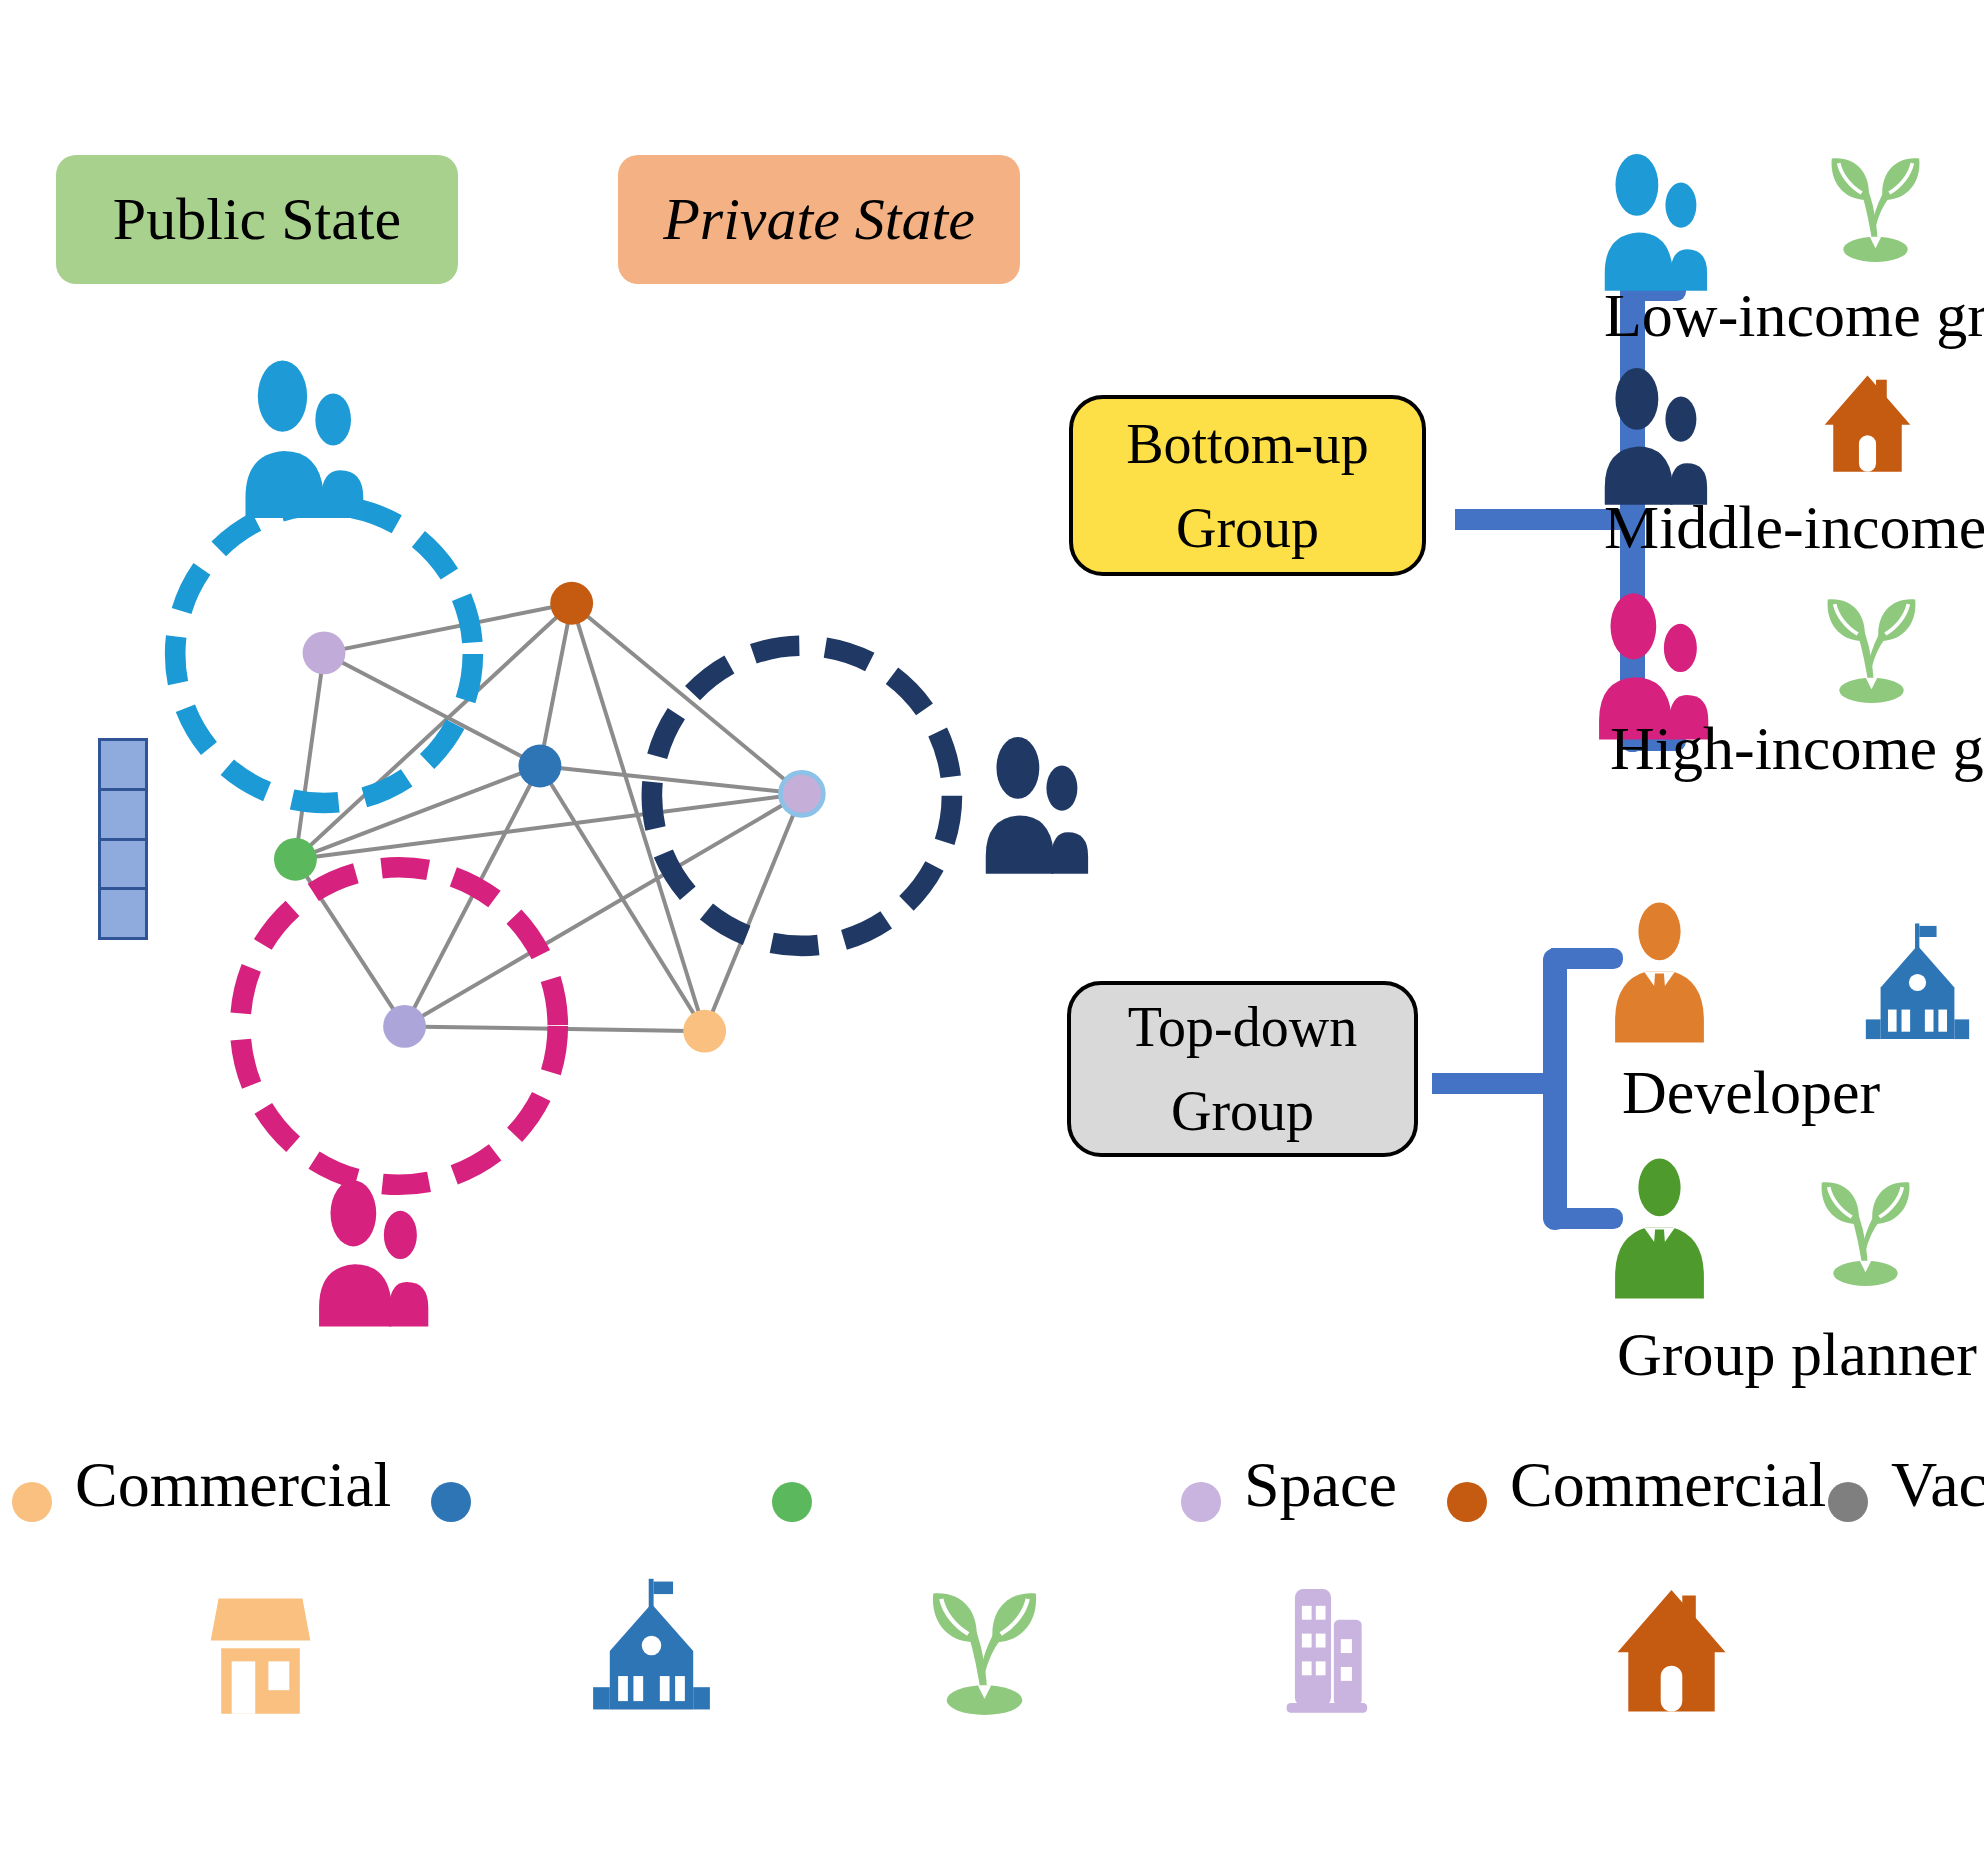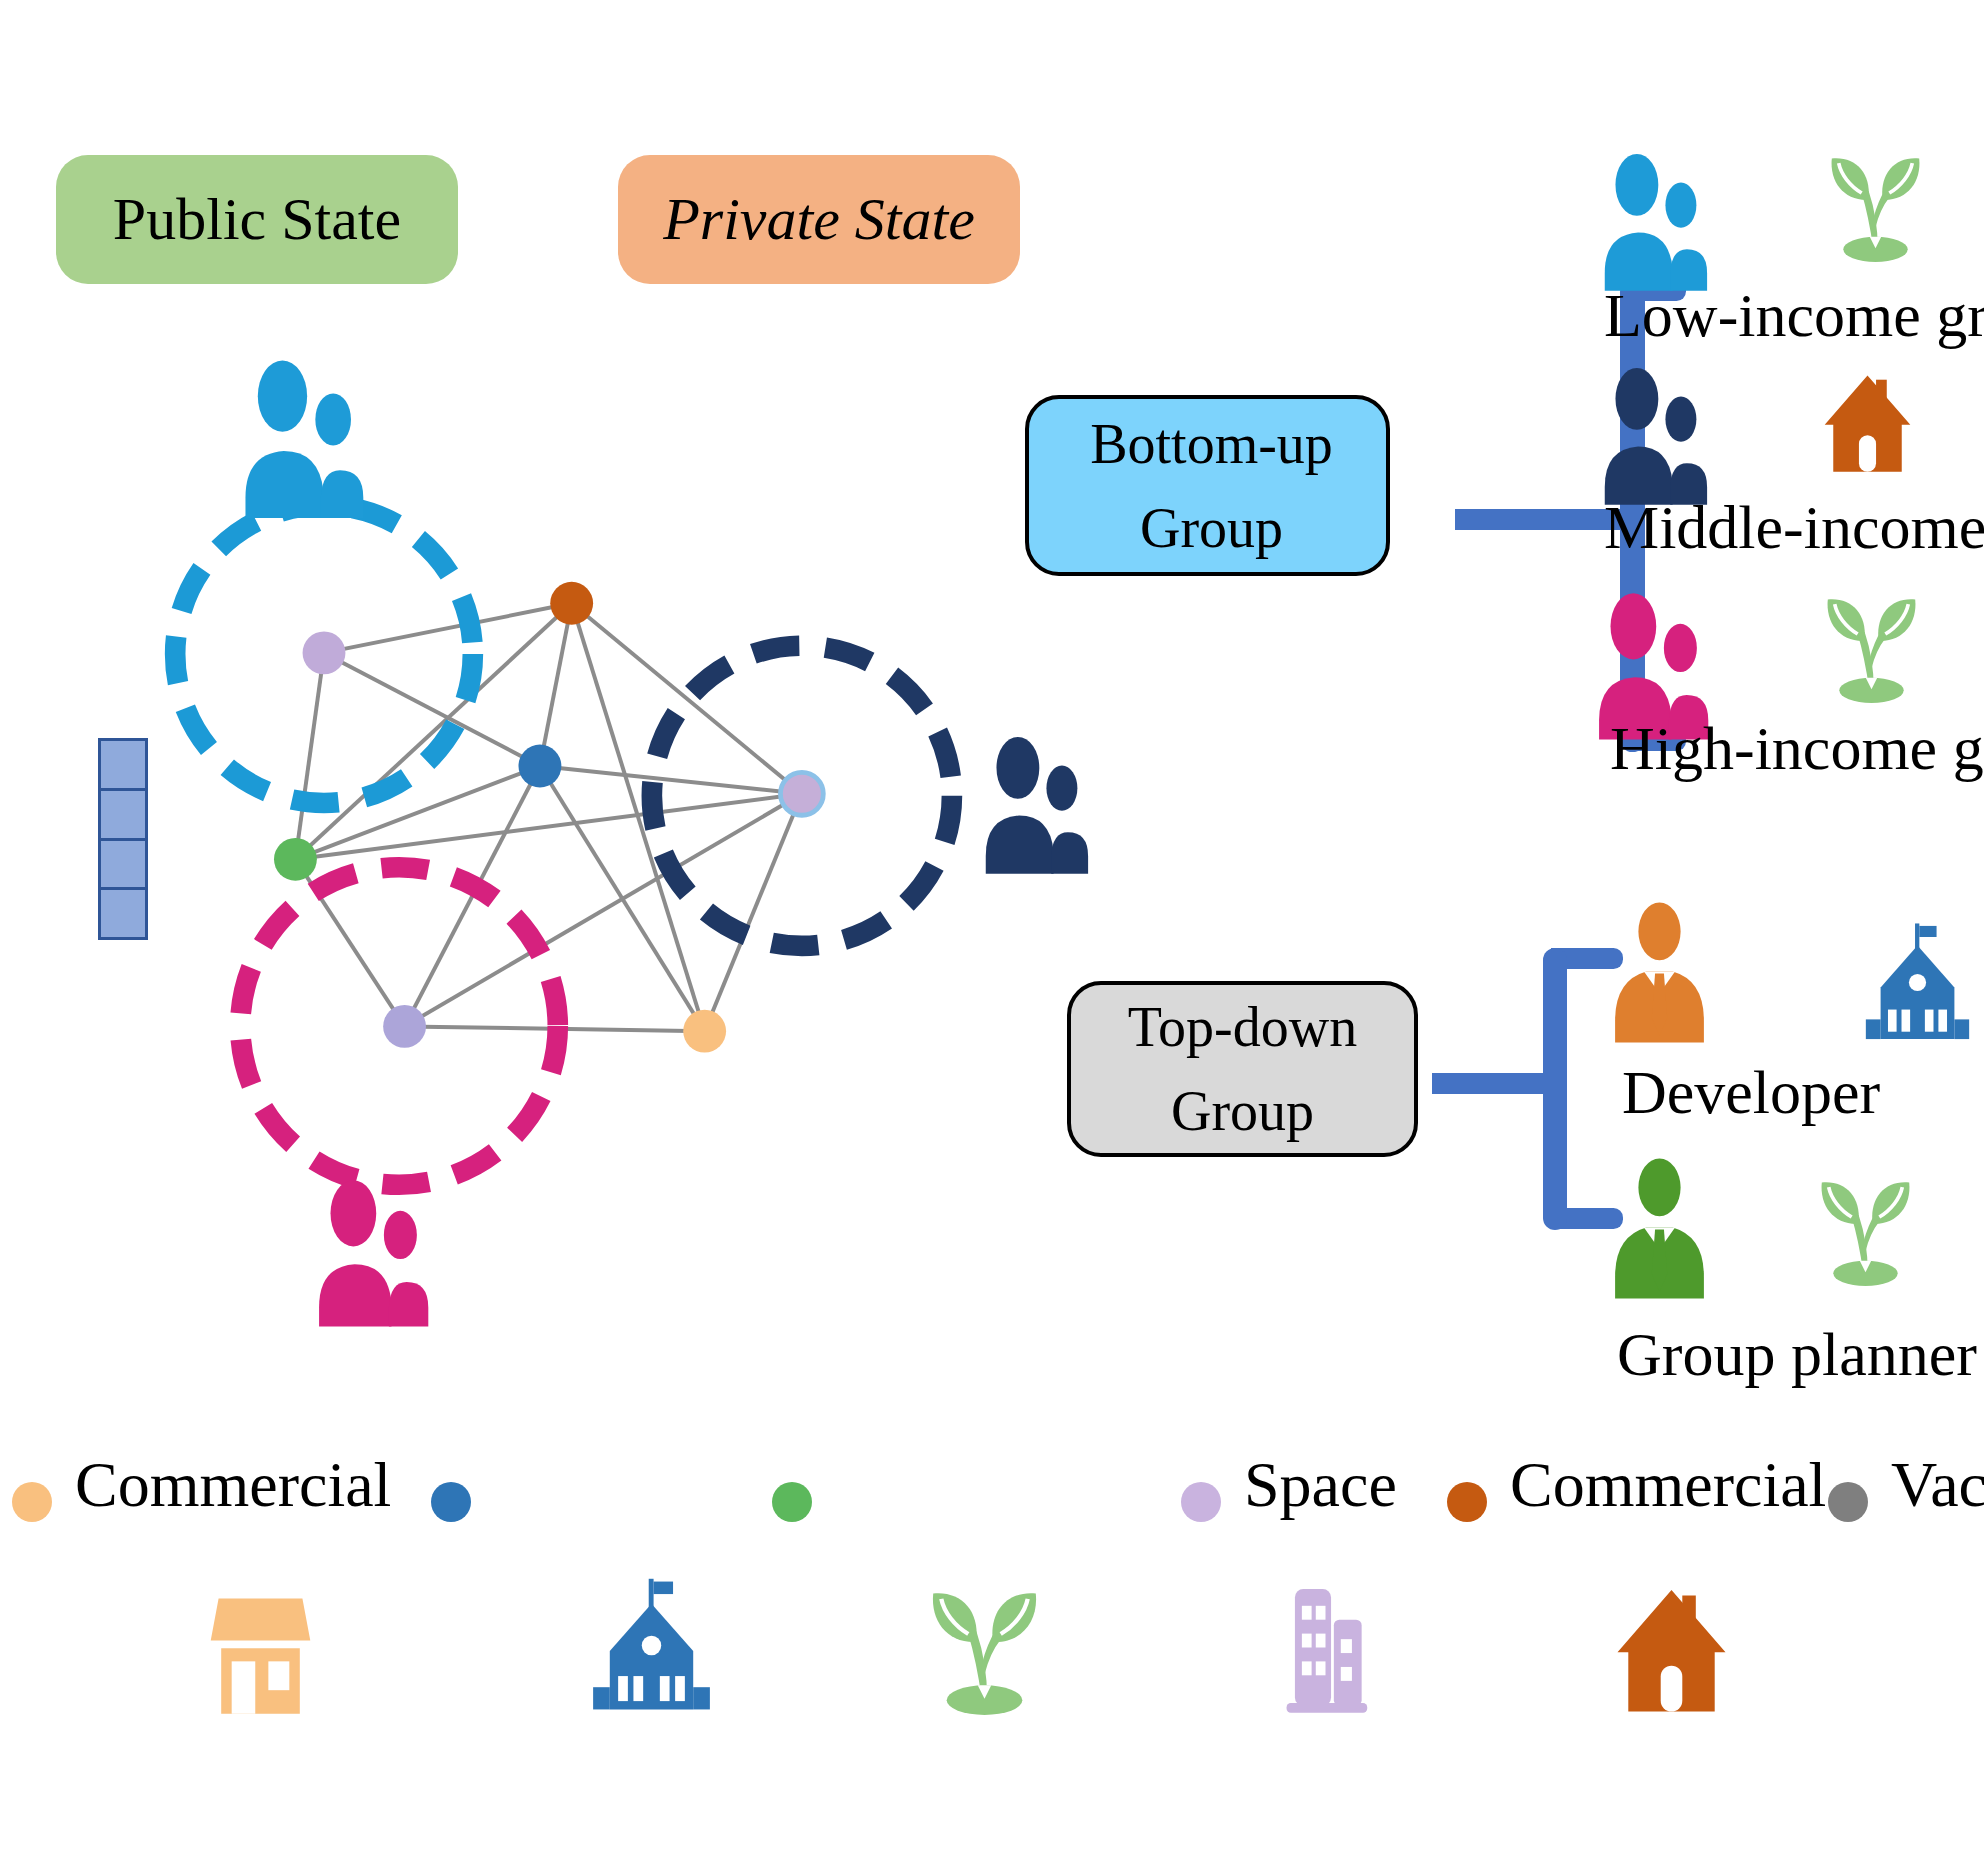--- a/index.html
+++ b/index.html
@@ -2,21 +2,21 @@
 <html style="font-size:6.4px"><head>
 <meta charset="utf-8">
 <style>
   html,body{margin:0;padding:0;}
   body{
     width:2344px;height:1875px;position:relative;background:#ffffff;
     font-family:"Liberation Serif","DejaVu Serif",serif;color:#000;overflow:hidden;
   }
   .abs{position:absolute;}
   .state-box{
-    width:402px;height:129px;border-radius:32px;
+    width:402px;height:129px;border-radius:20px;
     display:flex;align-items:center;justify-content:center;
     font-size:60px;
   }
   .group-box{
     border:4px solid #000;border-radius:34px;
     display:flex;flex-direction:column;align-items:center;justify-content:center;
     font-size:56px;line-height:1.5;text-align:center;
   }
   .row-label{font-size:62px;white-space:nowrap;}
   .brk{background:#4472C4;}
@@ -151,21 +151,21 @@
   <use href="#sym-people" fill="#D6217E"></use>
 </svg>
 
 <div class="abs cellcol" style="left:98px;top:738px">
   <div class="cell"></div>
   <div class="cell"></div>
   <div class="cell"></div>
   <div class="cell"></div>
 </div>
 
-<div class="abs group-box" style="left: 1025px; top: 395px; width: 349px; height: 173px; background-color: #7dd3fc; padding-left: 8px;">
+<div class="abs group-box" style="left: 1069px; top: 395px; width: 349px; height: 173px; background-color: #fde047;">
   <span>Bottom-up</span>
   <span>Group</span>
 </div>
 <div class="abs brk" style="left: 1455px; top: 509px; width: 165px; height: 21.4px; background-color: rgb(68, 114, 196);"></div>
 <div class="abs brk" style="left: 1630px; top: 280px; width: 56px; height: 21.4px; border-radius: 0px 9.5px 9.5px 0px; background-color: rgb(68, 114, 196);"></div>
 <div class="abs brk" style="left: 1630px; top: 730px; width: 56px; height: 21.4px; border-radius: 0px 9.5px 9.5px 0px; background-color: rgb(68, 114, 196);"></div>
 <div class="abs brk" style="left: 1620px; top: 280px; width: 24.6px; height: 472px; border-radius: 12.3px; background-color: rgb(68, 114, 196);"></div>
 
 <svg class="icon" style="left:1600px;top:149px" width="119" height="148" viewBox="0 0 100 124">
   <use href="#sym-people" fill="#1E9BD7"></use>

